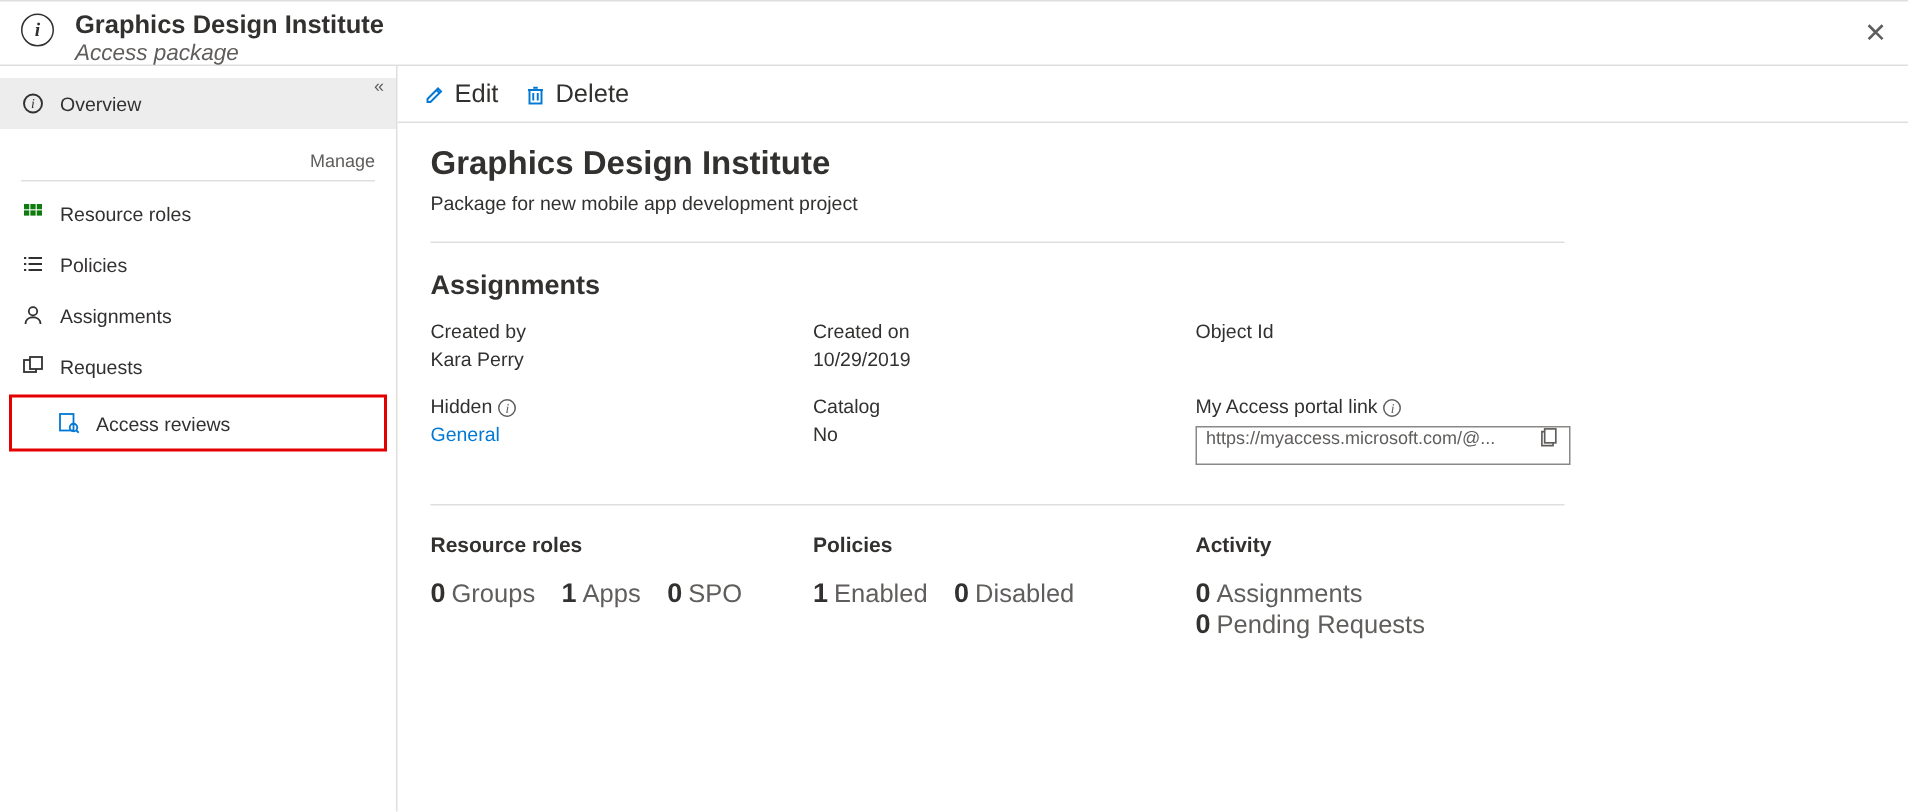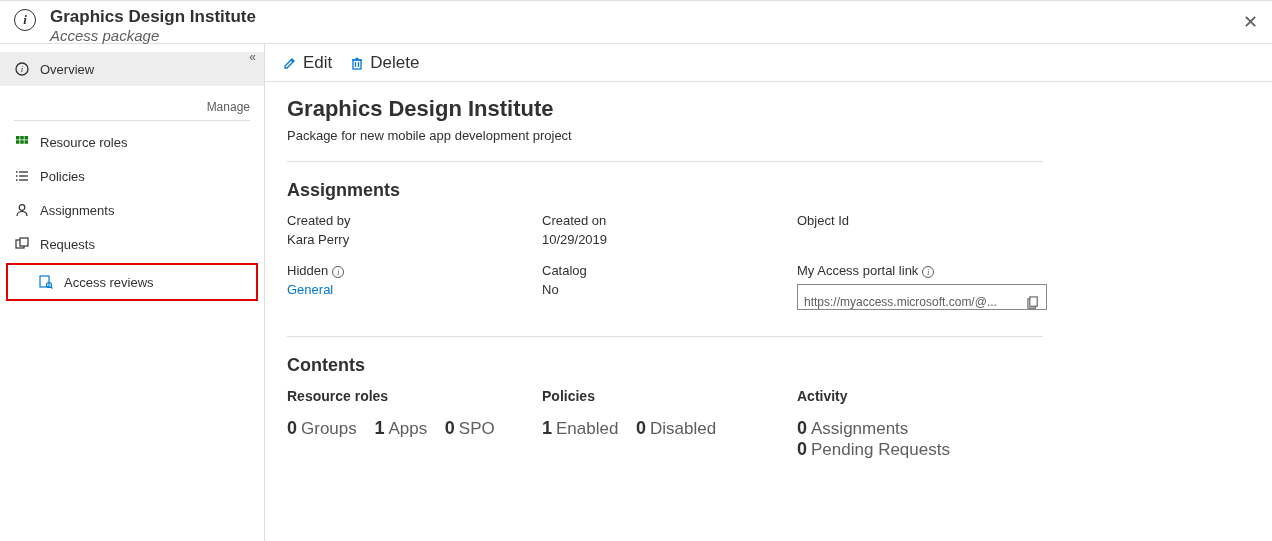--- a/index.html
+++ b/index.html
@@ -92,21 +92,21 @@
   .prop-grid { display: grid; grid-template-columns: 255px 255px 260px; row-gap: 4px; }
   .prop-label { font-size: 13px; color: #323130; }
   .prop-value { font-size: 13px; color: #323130; margin-bottom: 12px;}
   .link { color: #0078d4; cursor:pointer; }
   .info-dot {
     display:inline-flex; width:12px; height:12px; border:1px solid #605e5c; border-radius:50%;
     font-size:9px; align-items:center; justify-content:center; font-style:italic; color:#605e5c;
     margin-left:4px; font-family: Georgia, serif;
   }
   .portal-box {
-    display:flex; align-items:flex-end;
+    display:flex; align-items:flex-start;
     border:1px solid #8a8886; height:26px; padding:0 6px;
     font-size:12px; color:#605e5c; width: 250px; justify-content:space-between;
     margin-top:2px;
   }
   .contents-row { display:grid; grid-template-columns: 255px 255px 260px; }
   .contents-label { font-weight:600; font-size:14px; margin-bottom:14px;}
   .stat { display:inline-flex; align-items:baseline; margin-right:14px;}
   .stat .num { font-size:18px; font-weight:700; margin-right:4px;}
   .stat .lab { font-size:17px; color:#605e5c;}
   svg { display:block; }
@@ -257,21 +257,20 @@
                   <rect x="3" y="1" width="8" height="10"></rect>
                   <path d="M3 3 H1 V13 H9 V11"></path>
                 </svg>
             </span>
           </div>
         </div>
       </div>
 
       <hr class="sep">
 
-      <div class="section-heading">Contents</div>
 
       <div class="contents-row">
         <div class="contents-label">Resource roles</div>
         <div class="contents-label">Policies</div>
         <div class="contents-label">Activity</div>
       </div>
 
       <div class="contents-row">
         <div>
           <span class="stat">

